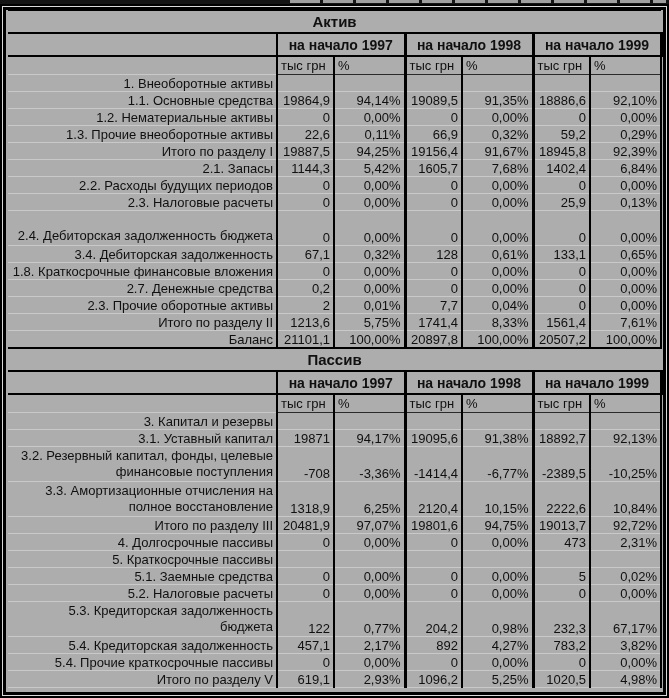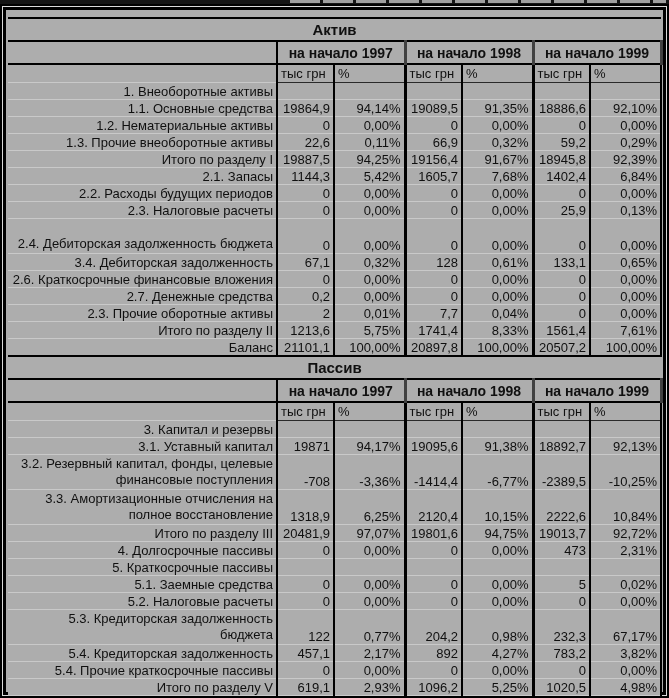--- a/index.html
+++ b/index.html
@@ -4,40 +4,40 @@
 <style>
   html,body{margin:0;padding:0;background:#000;}
   .page{position:relative;width:669px;height:698px;background:#000;overflow:hidden;
         font-family:"Liberation Sans",sans-serif;}
   .tick-strip{position:absolute;top:0;left:0;width:100%;height:4px;background:#141414;}
   .tick-strip .ticks{position:absolute;left:290px;right:3px;top:0;height:3px;
         background:repeating-linear-gradient(90deg,#9f9f9f 0,#9f9f9f 30px,#141414 30px,#141414 33px);}
   .table-frame{position:absolute;top:4px;left:0;right:0;bottom:0;background:#adadad;
         border:2px solid #000;
         box-shadow:inset 0 0 0 1px #d9d9d9, inset 0 0 0 4px #000;
-        padding:11px 6px 8px 6px;box-sizing:border-box;}
+        padding:3px 6px 8px 6px;box-sizing:border-box;}
   table{border-collapse:collapse;table-layout:fixed;width:653px;}
   col.lblcol{width:269px;}
   col.tyscol{width:57px;}
   col.pctcol{width:71px;}
   td,th{font-size:13px;color:#101010;background:#adadad;padding:0 3px;height:16px;
         overflow:hidden;white-space:nowrap;vertical-align:middle;
         border-bottom:1px solid #c9c9c9;}
   
   td.lbl,td.corner{border-right:2px solid #000;text-align:right;}
   td.c0,td.c2,td.c4,td.u0,td.u2,td.u4{border-right:2px solid #000;}
   td.c1,td.c3,td.u1,td.u3{border-right:3px solid #000;}
   td.c5,td.u5{border-right:2px solid #000;}
   td.num{text-align:right;}
   
   td.title{font-size:15px;font-weight:bold;text-align:center;height:21px;
         border-top:2px solid #000;border-bottom:2px solid #000;border-right:none;}
   
   th.year{font-size:14px;font-weight:bold;text-align:center;height:21px;
-        border-right:3px solid #404040;border-bottom:2px solid #000;border-left:2px solid #000;}
+        border-right:3px solid #000000;border-bottom:2px solid #000;border-left:2px solid #000;}
   tr.year-row td.corner{border-bottom:2px solid #000;border-right:2px solid #000;}
   
   tr.unit-row td{height:17px;border-bottom:1px solid #2a2a2a;}
   tr.unit-row td.corner{border-bottom:1px solid #c9c9c9;}
   tr.tall td{height:33px;vertical-align:bottom;}
   tr.tall td.lbl{white-space:pre-line;line-height:1.22;padding-bottom:1px;}
 </style>
 </head>
 <body>
 
@@ -162,21 +162,21 @@
           <tr>
             <td class="lbl">3.4. Дебиторская задолженность</td>
             <td class="num c0">67,1</td>
             <td class="num c1">0,32%</td>
             <td class="num c2">128</td>
             <td class="num c3">0,61%</td>
             <td class="num c4">133,1</td>
             <td class="num c5">0,65%</td>
           </tr>
           <tr>
-            <td class="lbl">2.6. Краткосрочные финансовые вложения</td>
+            <td class="lbl">1.8. Краткосрочные финансовые вложения</td>
             <td class="num c0">0</td>
             <td class="num c1">0,00%</td>
             <td class="num c2">0</td>
             <td class="num c3">0,00%</td>
             <td class="num c4">0</td>
             <td class="num c5">0,00%</td>
           </tr>
           <tr>
             <td class="lbl">2.7. Денежные средства</td>
             <td class="num c0">0,2</td>

